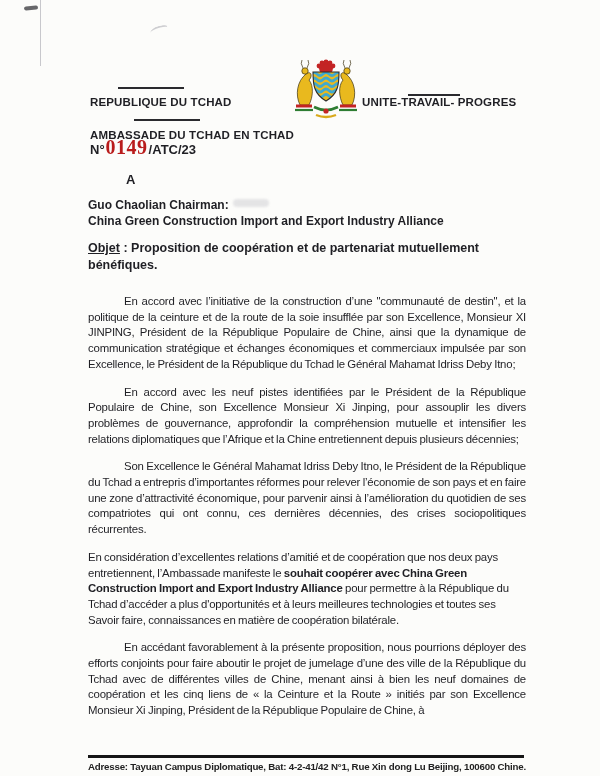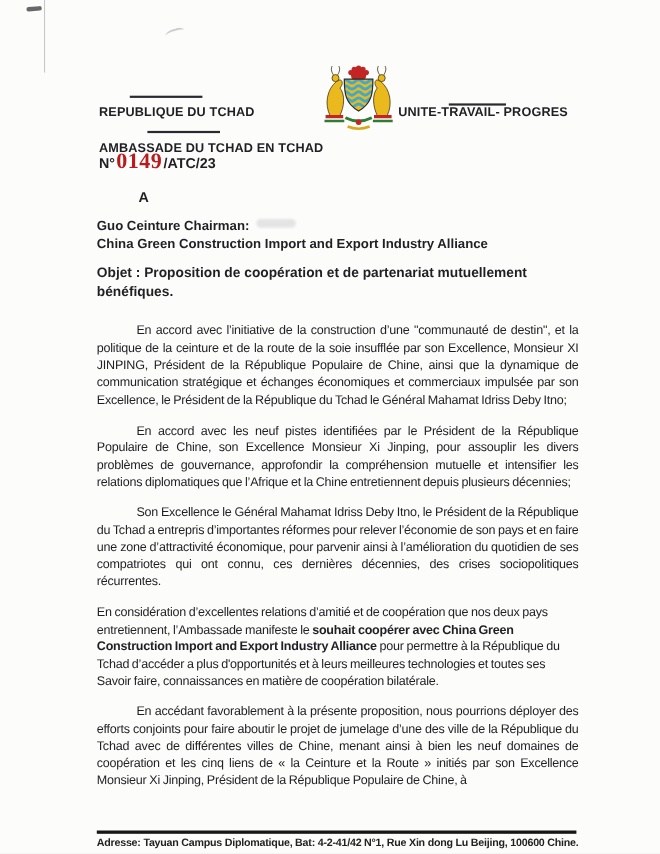--- a/index.html
+++ b/index.html
@@ -45,21 +45,21 @@
 
   
   .salutation { position: absolute; left: 126px; top: 172px; font-weight: bold; font-size: 13px; }
   .addressee { position: absolute; left: 88px; top: 197px; font-weight: bold; font-size: 12px; line-height: 16px; width: 460px; }
   .smudge { position: absolute; left: 233px; top: 199px; width: 36px; height: 8px;
     background: #b9b9c1; opacity: .35; border-radius: 4px; filter: blur(1px); }
 
   
   .subject { position: absolute; left: 88px; top: 240px; width: 436px;
     font-weight: bold; font-size: 12.5px; line-height: 17px; }
-  .subject-label { }
+  .subject-label { text-decoration: underline; }
 
   
   .content {
     position: absolute; left: 88px; top: 294px; width: 438px; bottom: 30px;
     font-size: 11.4px; line-height: 15.7px;
     letter-spacing: -0.2px; word-spacing: -0.5px;
     text-align: justify; overflow: hidden;
   }
   .content p { text-indent: 36px; margin-bottom: 12px; }
   .content p.flush { text-indent: 0; text-align: left; }
@@ -138,21 +138,21 @@
 
   <div class="ref-line">
     <span class="ref-prefix">N°</span>
     <span class="ref-number">0149</span>
     <span class="ref-suffix">/ATC/23</span>
   </div>
 
 
   <div class="salutation">A</div>
   <div class="addressee">
-    <div>Guo Ceinture Chairman:</div>
+    <div>Guo Chaolian Chairman:</div>
     <div>China Green Construction Import and Export Industry Alliance</div>
   </div>
   <div class="smudge"></div>
 
   <div class="subject">
     <span class="subject-label">Objet</span><span> : </span><span>Proposition de coopération et de partenariat mutuellement bénéfiques.</span>
   </div>
 
   <div class="content">
     <p>En accord avec l’initiative de la construction d’une "communauté de destin", et la politique de la ceinture et de la route de la soie insufflée par son Excellence, Monsieur XI JINPING, Président de la République Populaire de Chine, ainsi que la dynamique de communication stratégique et échanges économiques et commerciaux impulsée par son Excellence, le Président de la République du Tchad le Général Mahamat Idriss Deby Itno;</p>

